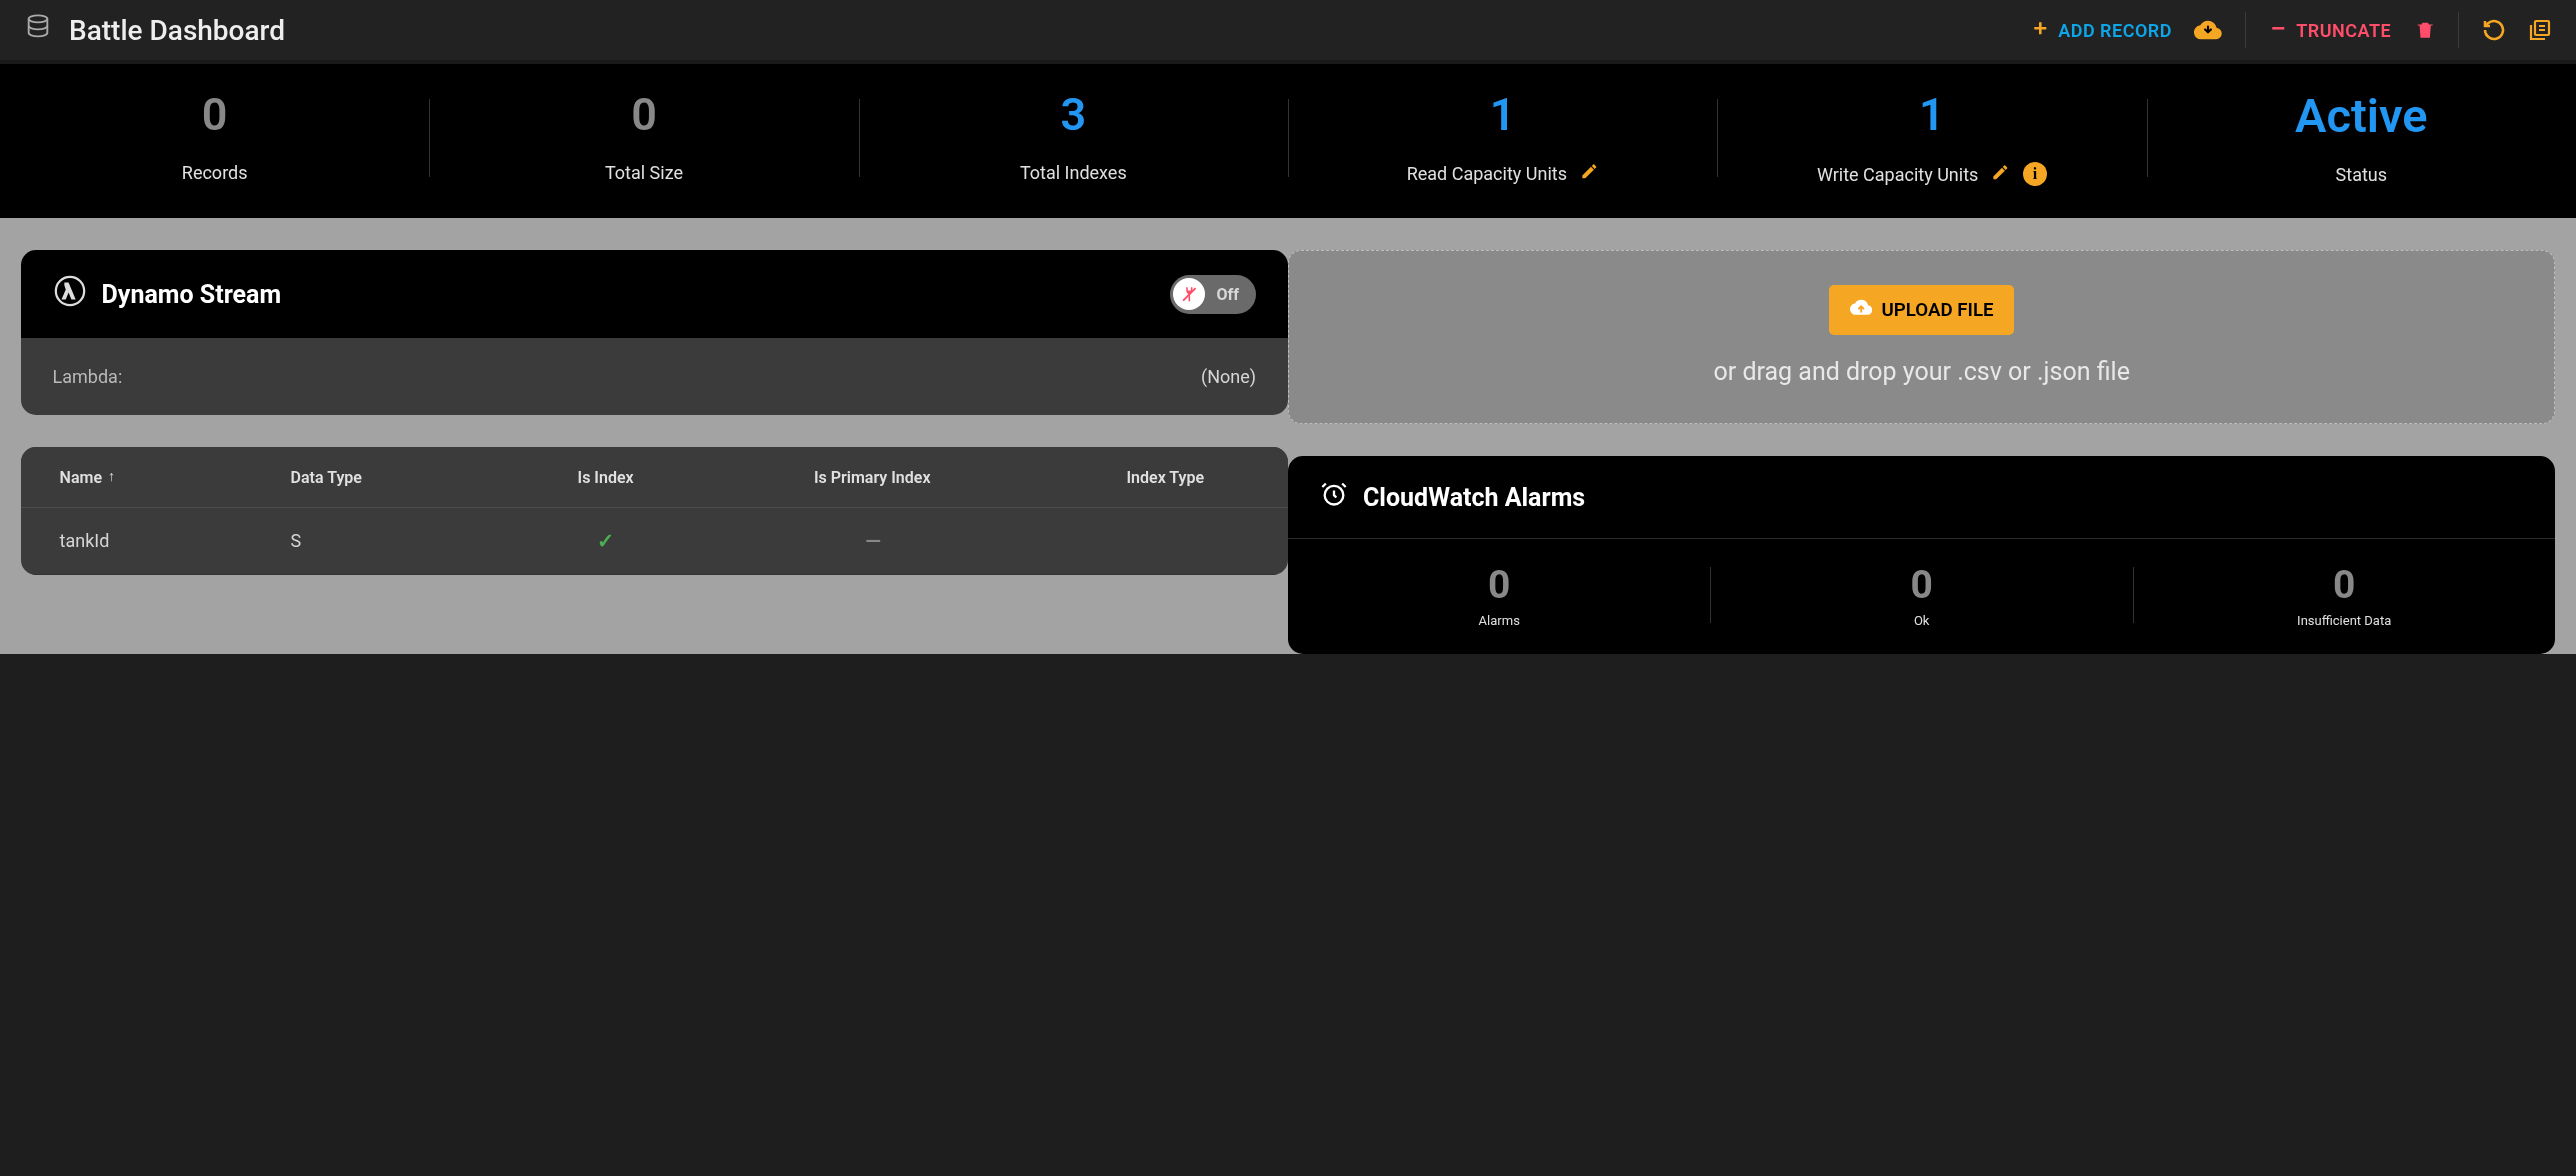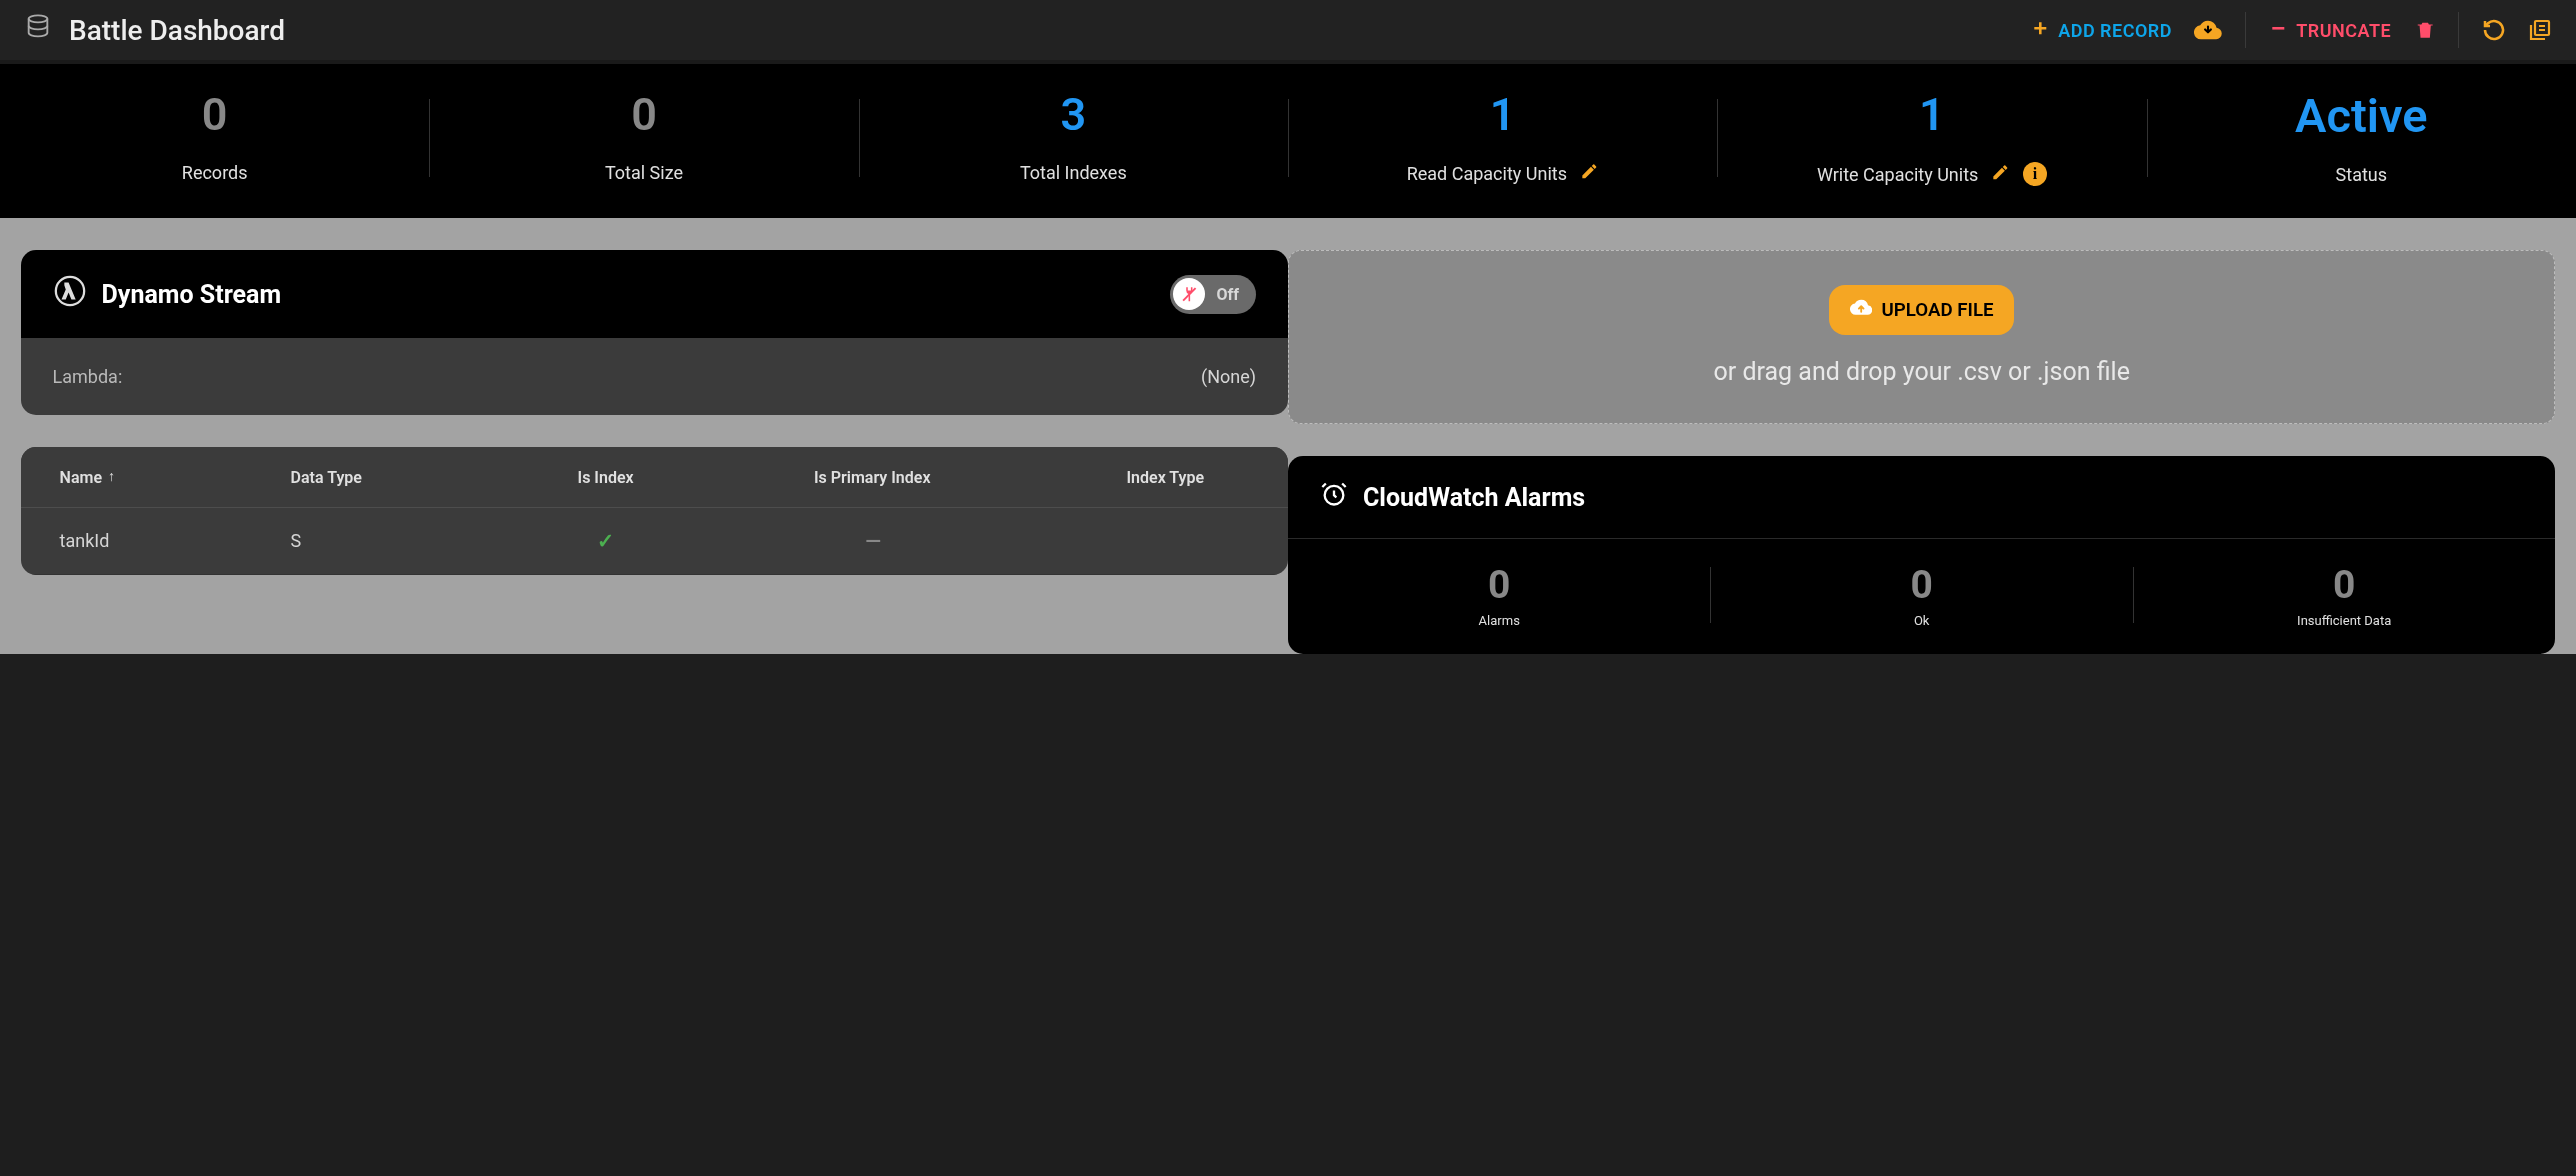--- a/index.html
+++ b/index.html
@@ -197,21 +197,21 @@
     flex-direction: column;
     align-items: center;
     gap: 22.4px;
   }
   .upload-btn {
     background: #f5a623;
     color: #000;
     font-weight: 600;
     font-size: 18.7px;
     padding: 11.2px 20.6px;
-    border-radius: 16px;
+    border-radius: 5px;
     display: inline-flex;
     align-items: center;
     gap: 9.3px;
     cursor: pointer;
     text-align: right;
   }
   .drop-text { color: #e8e8e8; font-size: 25px; }
 
   
   .cw-body {

